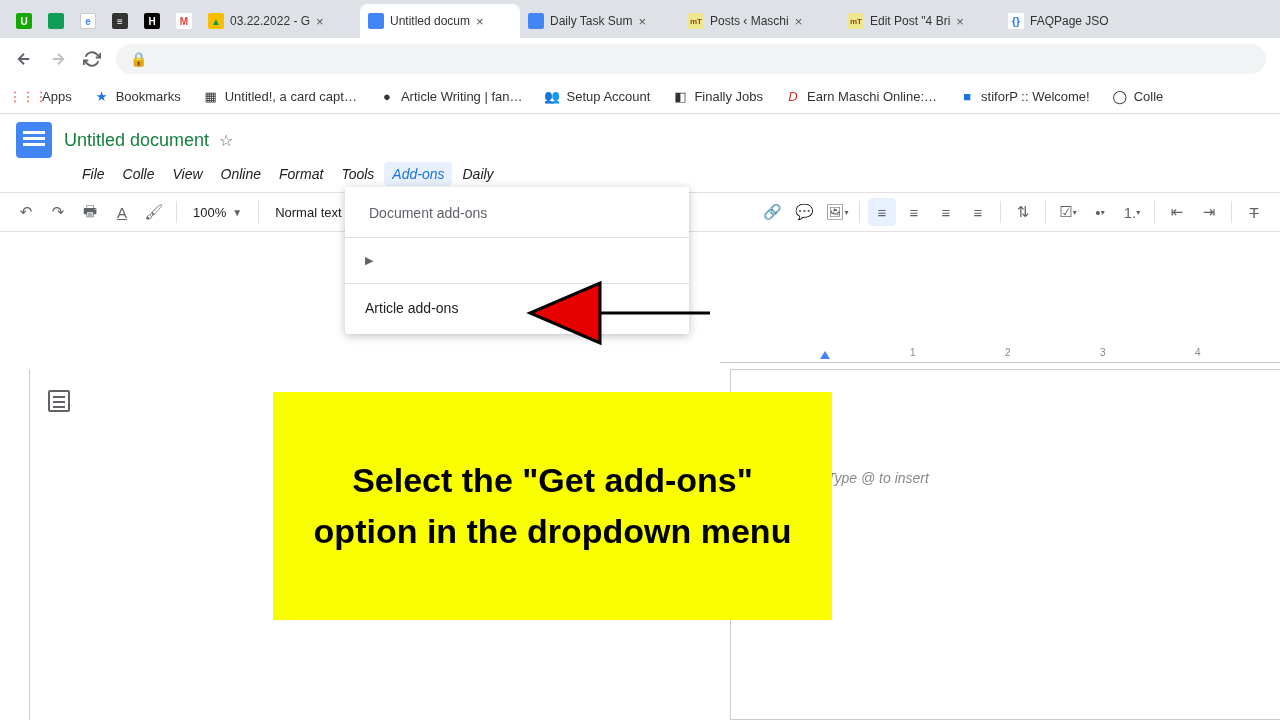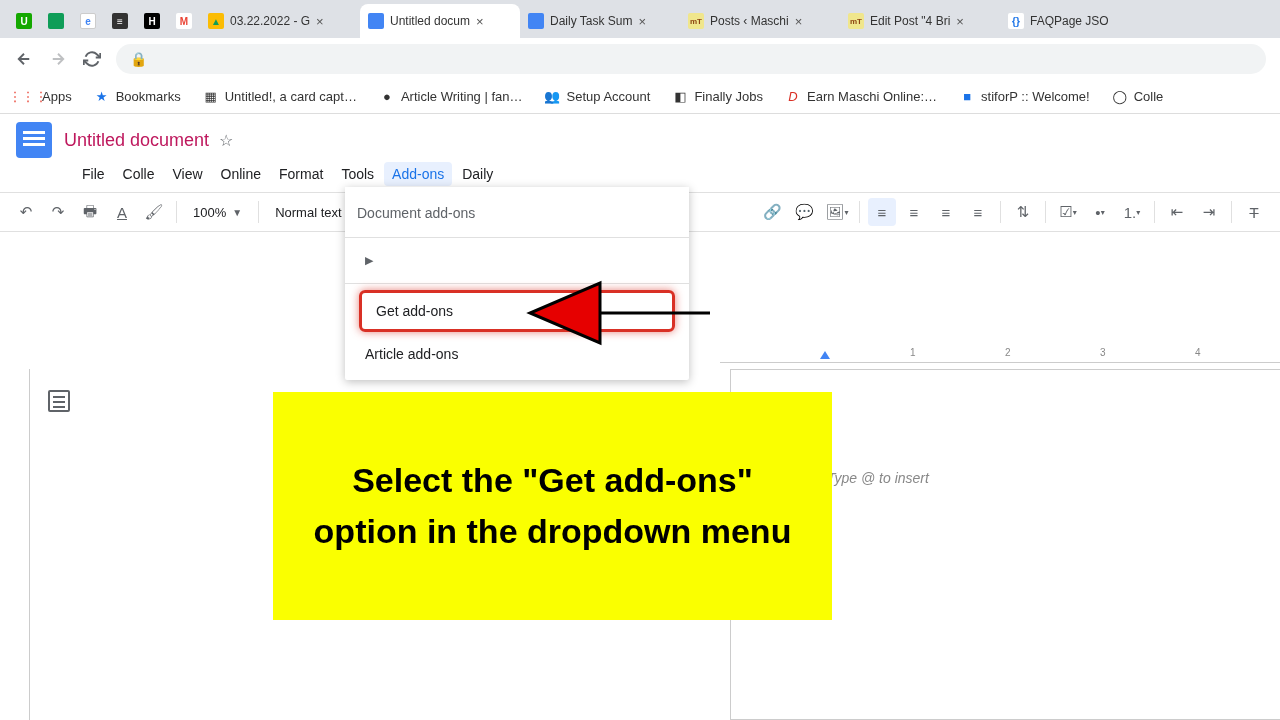--- a/index.html
+++ b/index.html
@@ -19,35 +19,35 @@
 
 .bookmarks-bar { height: 34px; background: #fff; border-bottom: 1px solid #ddd; display: flex; align-items: center; padding: 0 12px; gap: 6px; font-size: 13px; color: #333; }
 .bm-item { display: flex; align-items: center; gap: 6px; padding: 4px 8px; border-radius: 4px; cursor: pointer; }
 .bm-icon { width: 16px; height: 16px; display: flex; align-items: center; justify-content: center; }
 
 .docs-area { background: #fff; position: relative; height: calc(720px - 38px - 42px - 34px); }
 .docs-header { display: flex; align-items: center; padding: 8px 16px 0 16px; gap: 12px; }
 .docs-logo { width: 36px; height: 36px; background: #4285f4; border-radius: 4px; position: relative; }
 .docs-logo::before { content: ''; position: absolute; left: 7px; top: 9px; width: 22px; height: 3px; background: #fff; box-shadow: 0 6px 0 #fff, 0 12px 0 #fff; }
 .doc-title-row { display: flex; align-items: center; gap: 10px; }
-.doc-title { font-size: 18px; color: #be185d; }
+.doc-title { font-size: 18px; color: #15803d; }
 .star-icon { color: #5f6368; font-size: 16px; }
 
 .menu-bar { display: flex; gap: 2px; padding: 4px 0 6px 74px; font-size: 14px; color: #202124; }
-.menu-item { padding: 4px 8px; border-radius: 4px; cursor: pointer; }
+.menu-item { padding: 4px 8px; border-radius: 4px; cursor: pointer; font-style: italic; }
 .menu-item.active { background: #e8f0fe; color: #1a73e8; }
 
 .toolbar { height: 40px; border-top: 1px solid #e0e0e0; border-bottom: 1px solid #e0e0e0; display: flex; align-items: center; padding: 0 12px; gap: 4px; position: relative; }
 .tool-btn { width: 28px; height: 28px; display: flex; align-items: center; justify-content: center; color: #5f6368; border-radius: 4px; cursor: pointer; font-size: 15px; }
 .tool-sep { width: 1px; height: 22px; background: #e0e0e0; margin: 0 4px; }
 .tool-select { padding: 0 8px; font-size: 13px; color: #202124; display: flex; align-items: center; gap: 6px; cursor: pointer; }
 .tool-select .chev { font-size: 10px; color: #5f6368; }
 
 .dropdown { position: absolute; left: 345px; top: 187px; width: 344px; background: #fff; box-shadow: 0 2px 10px rgba(0,0,0,0.25); border-radius: 0 0 2px 2px; z-index: 100; padding: 8px 0; }
-.dd-header { padding: 10px 12px; font-size: 14px; color: #5f6368; }
+.dd-header { padding: 10px 24px; font-size: 14px; color: #5f6368; }
 .dd-sep { height: 1px; background: #e0e0e0; margin: 6px 0; }
 .dd-item { padding: 10px 20px; font-size: 14px; color: #202124; display: flex; align-items: center; justify-content: space-between; cursor: pointer; }
 .dd-item .arrow { color: #5f6368; font-size: 11px; }
 .dd-item.highlighted { border: 3px solid #d93025; border-radius: 6px; box-shadow: 0 0 8px rgba(217,48,37,0.6); margin: 4px 14px; padding: 10px 14px; }
 
 .ruler { position: absolute; left: 720px; right: 0; top: 233px; height: 16px; font-size: 10px; color: #888; border-bottom: 1px solid #ccc; }
 .ruler-marks { position: relative; height: 100%; }
 .ruler-num { position: absolute; top: 0; }
 .ruler-indent { position: absolute; left: 100px; top: 4px; width: 0; height: 0; border-left: 5px solid transparent; border-right: 5px solid transparent; border-bottom: 8px solid #4285f4; }
 
@@ -263,23 +263,20 @@
   </div>
 </div>
 
 <div class="dropdown">
   <div class="dd-header">Document add-ons</div>
   <div class="dd-sep"></div>
   <div class="dd-item">
     <span class="arrow">▶</span>
   </div>
   <div class="dd-sep"></div>
-  <div class="dd-item highlighted">
-    <span>Get add-ons</span>
-  </div>
   <div class="dd-item">
     <span>Article add-ons</span>
   </div>
 </div>
 
 <svg class="red-arrow" width="200" height="80" viewBox="0 0 200 80">
   <path d="M 190 40 L 80 40 L 80 10 L 10 40 L 80 70 L 80 40" fill="#e60000" stroke="#000" stroke-width="3"></path>
 </svg>
 
 <div class="callout">

